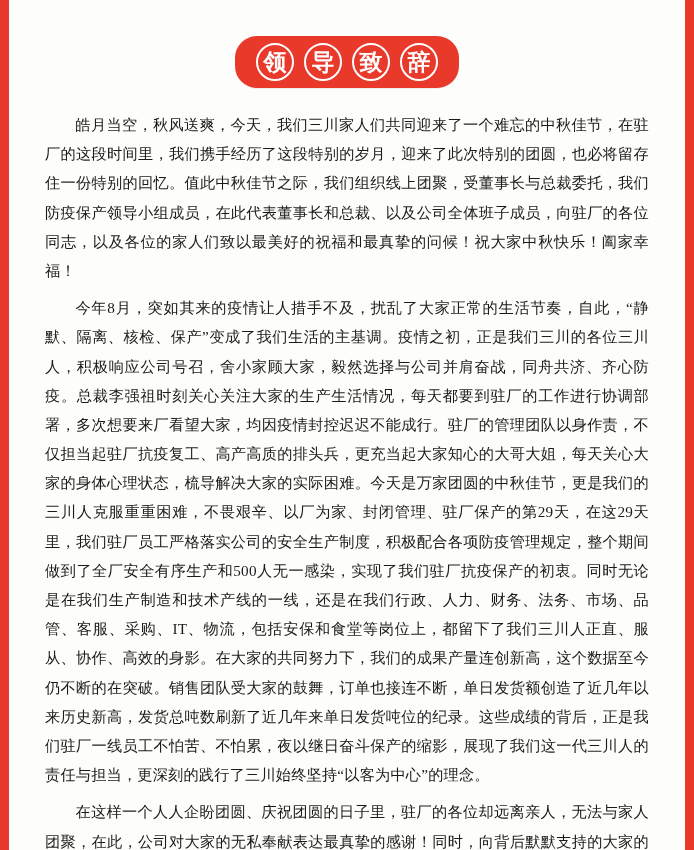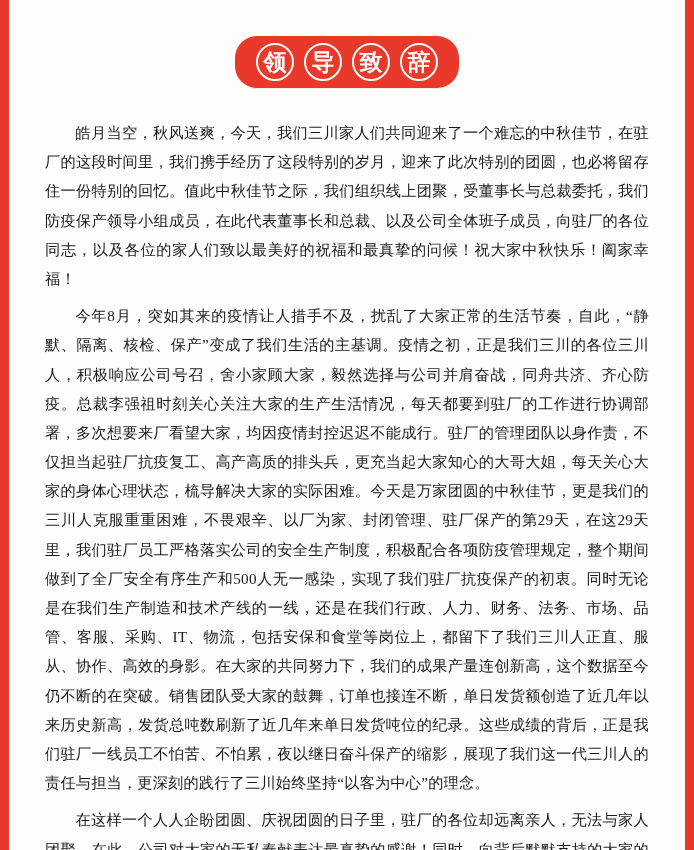--- a/index.html
+++ b/index.html
@@ -62,21 +62,21 @@
     font-weight: bold;
     font-family: "Liberation Sans", "DejaVu Sans", sans-serif;
     line-height: 1;
     box-sizing: border-box;
   }
   
   .body-text {
     padding: 0 14px;
   }
   .para {
-    margin: 8px 0 8px 0;
+    margin: 0 0 8px 0;
     font-size: 15.2px;
     line-height: 1.92;
     color: #1a1a1a;
     text-align: justify;
     text-justify: inter-ideograph;
     text-indent: 2em;
     letter-spacing: 0.2px;
   }
   .para:last-child {
     margin-bottom: 0;

